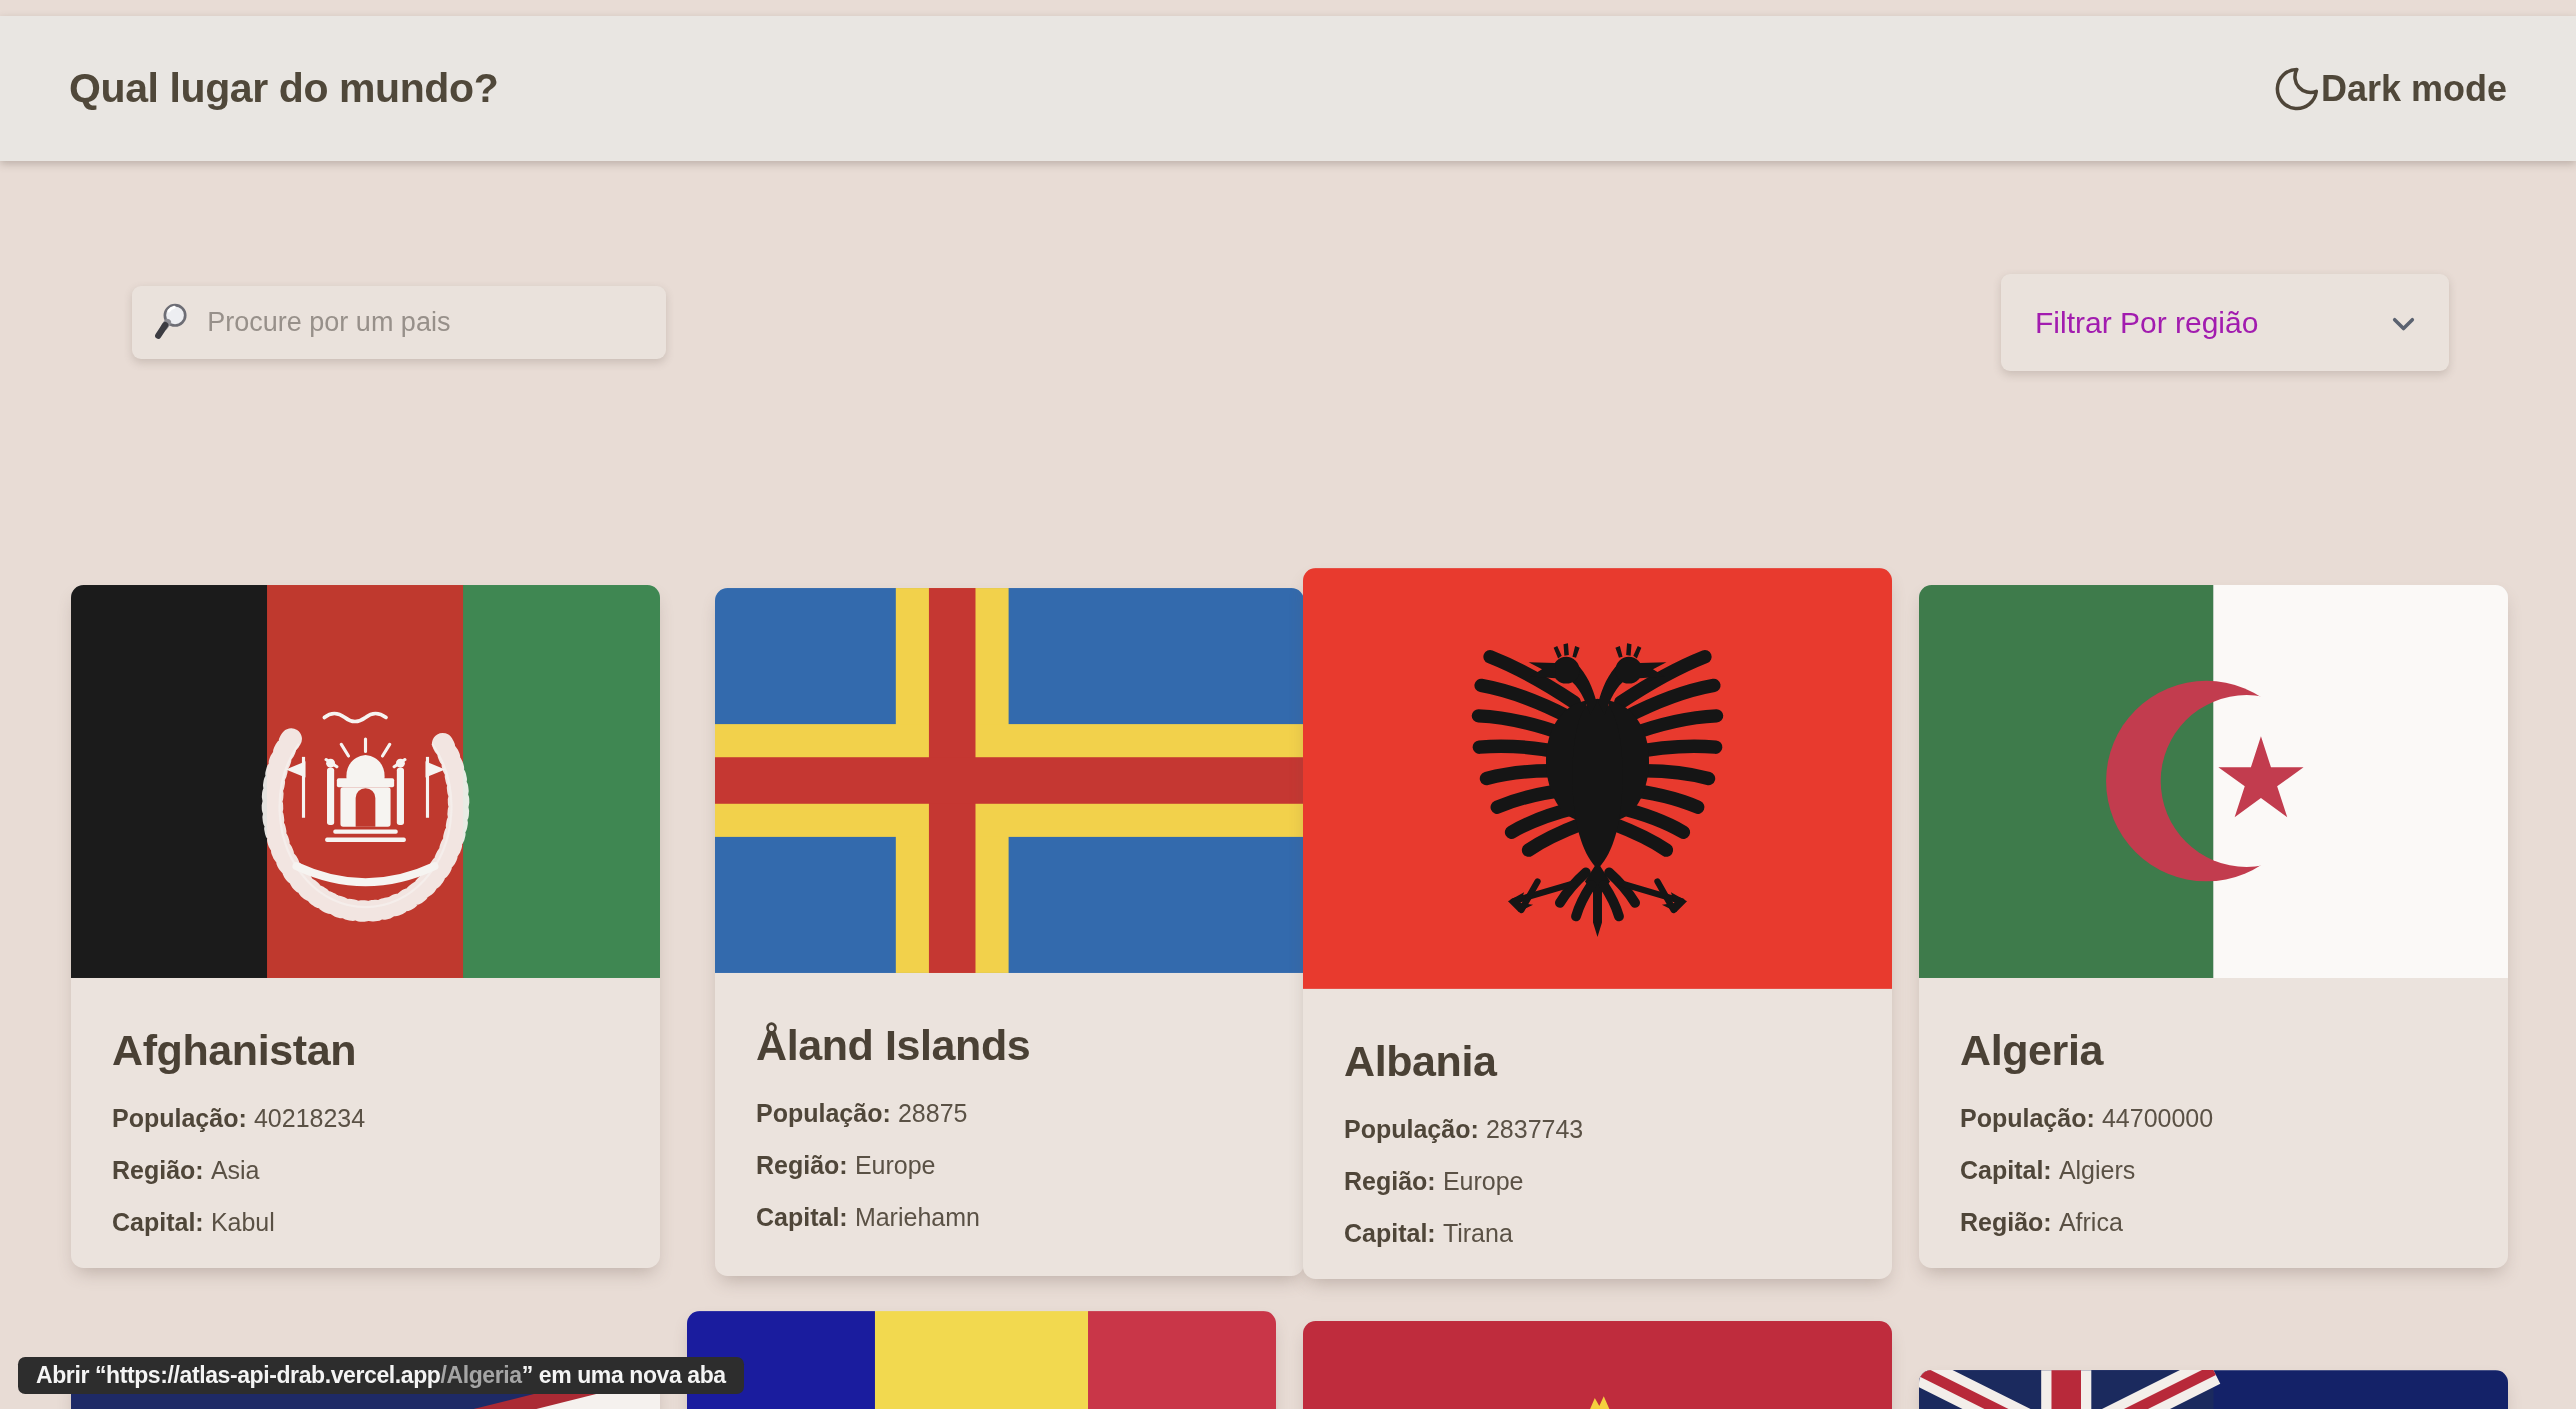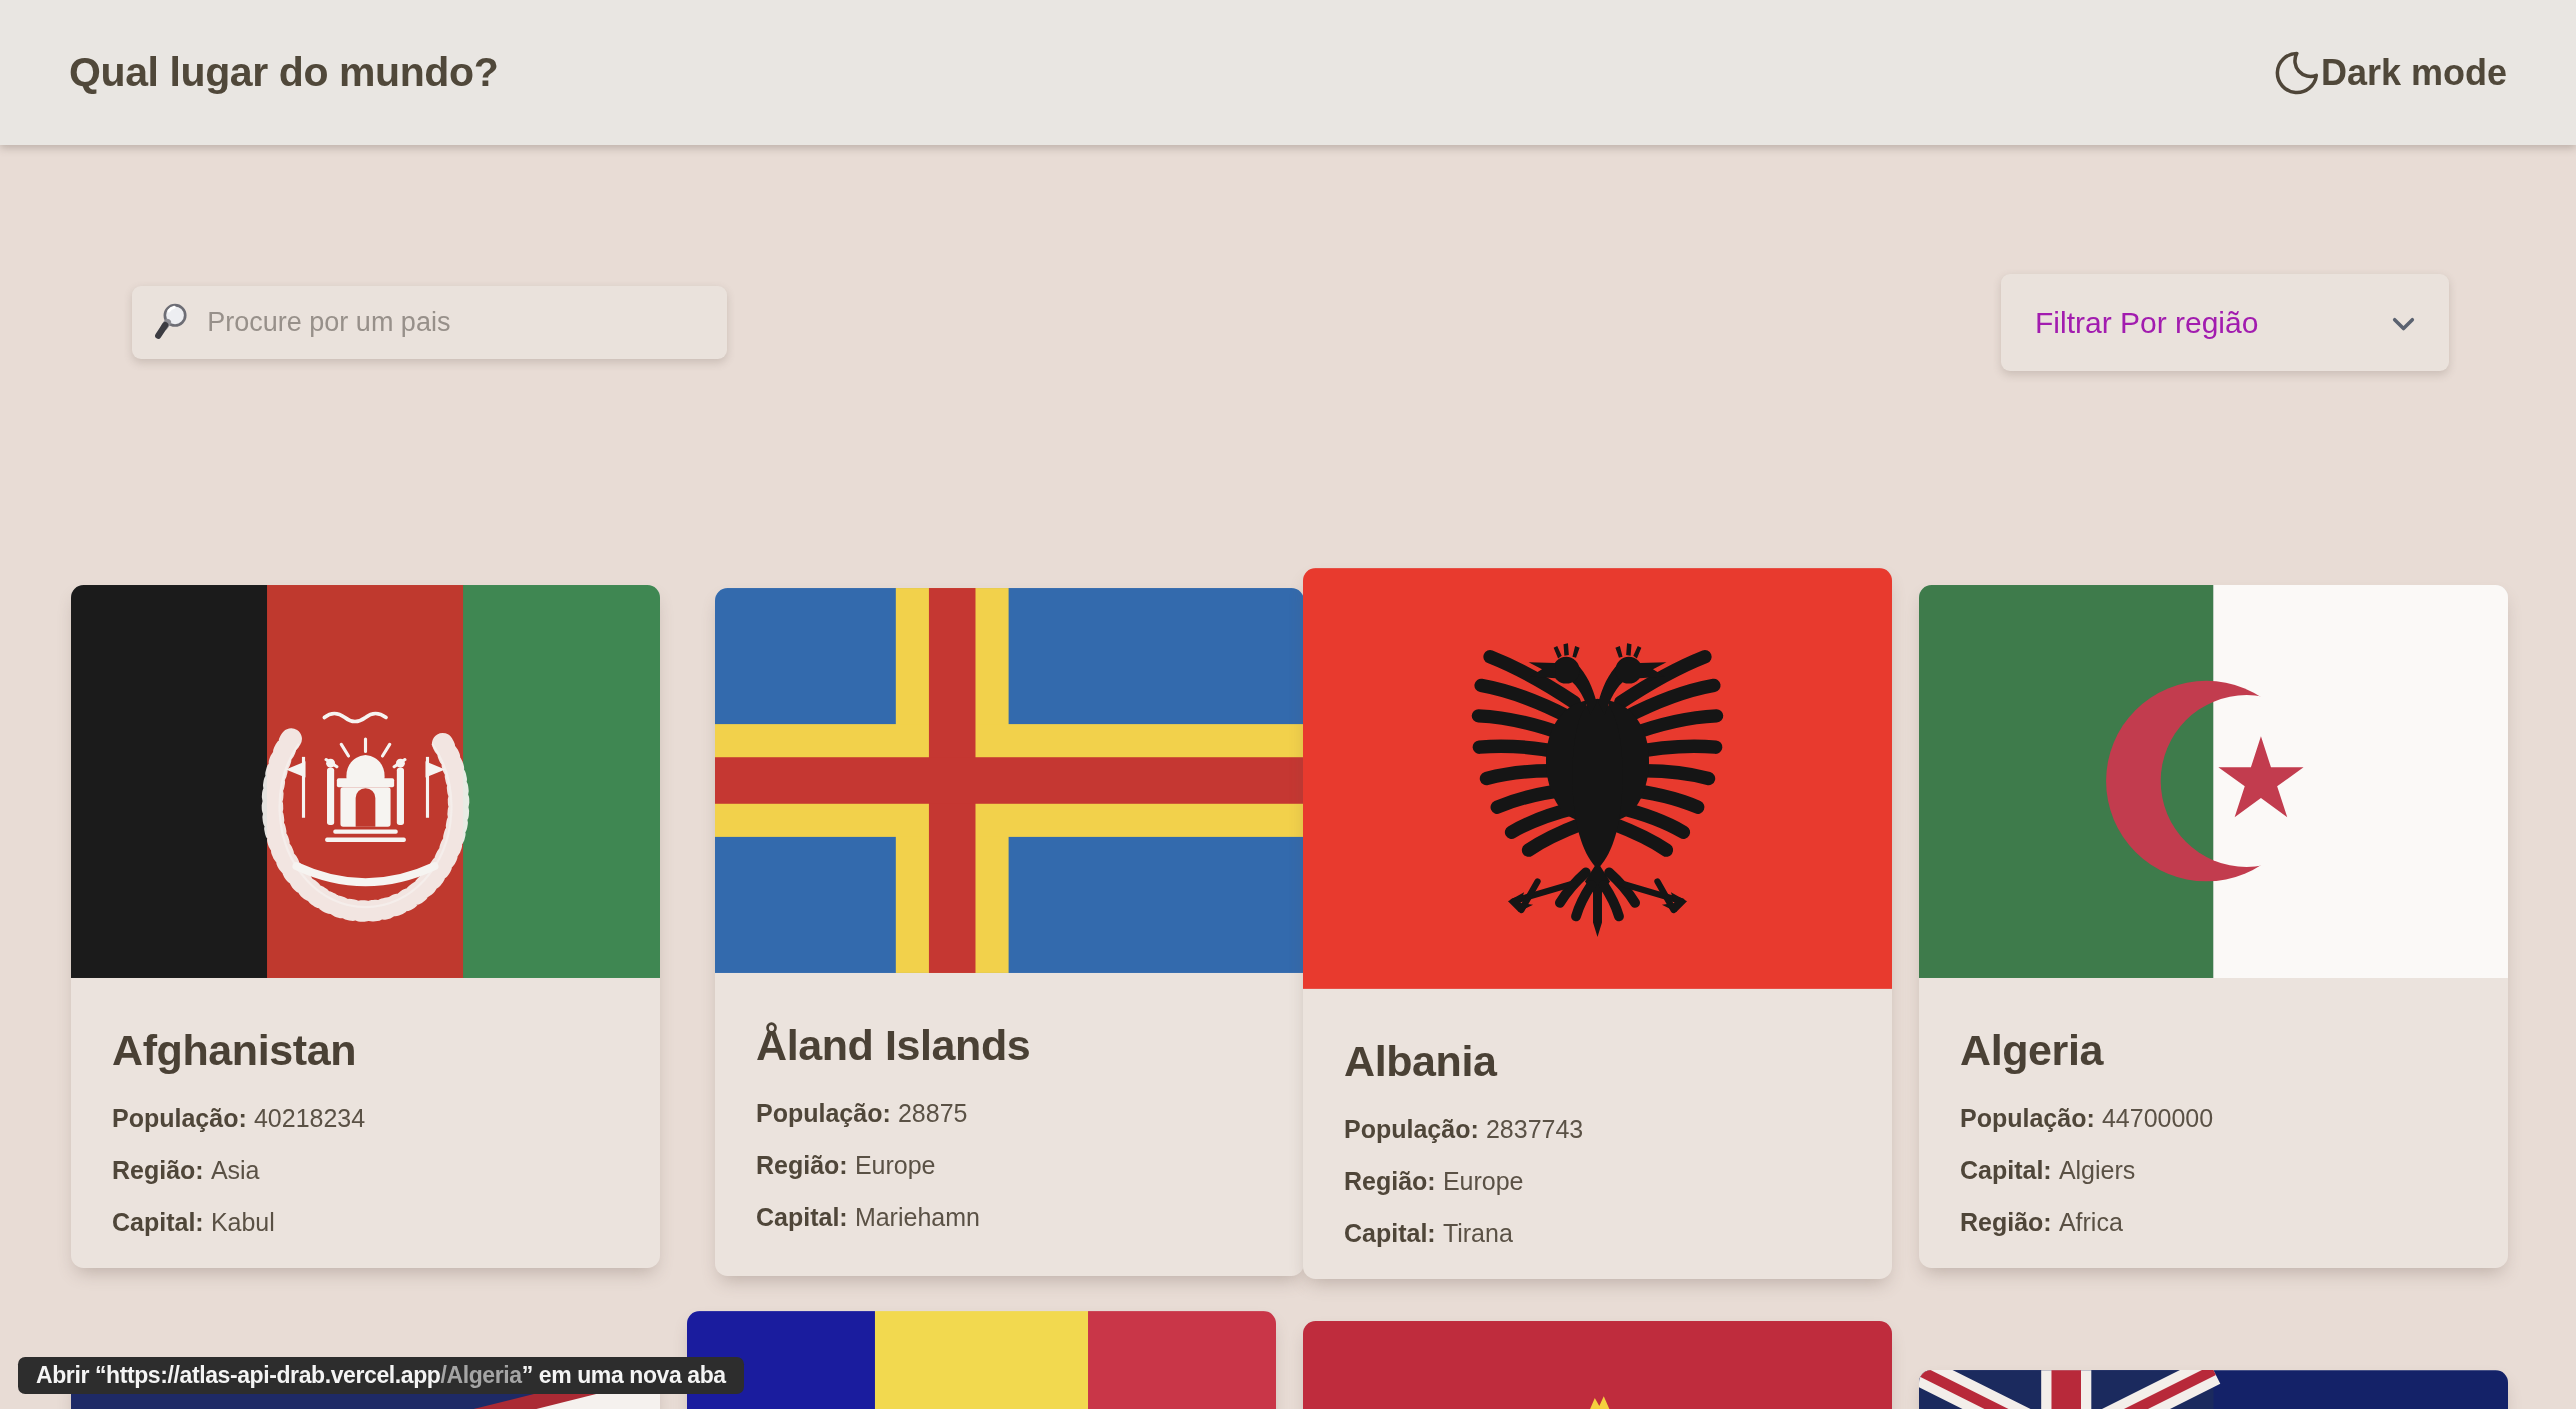--- a/index.html
+++ b/index.html
@@ -1,32 +1,32 @@
 <!DOCTYPE html>
 <html style="font-size:14.3px"><head>
 <meta charset="utf-8">
 <style>
   html,body{margin:0;padding:0;background:#d8cfc9;}
   #stage{position:relative;width:2576px;height:1410px;overflow:hidden;
          background:var(--page-bg,#e8dcd5);
          font-family:"Liberation Sans","DejaVu Sans",sans-serif;}
 
   
-  .hdr{position:absolute;left:0;top:0;width:2576px;height:145px;
+  .hdr{position:absolute;left:0;top:16px;width:2576px;height:145px;
        background:var(--header-bg,#e9e6e2);
        box-shadow:0 2.7px 8px rgba(90,75,65,.30);
        display:flex;align-items:center;justify-content:space-between;
        padding:2px 69px;box-sizing:border-box;z-index:6;}
   .title{font-size:41px;font-weight:700;color:var(--text,#50483a);letter-spacing:-0.4px;}
   .theme{display:flex;align-items:center;color:var(--text,#50483a);
          font-size:36px;font-weight:600;cursor:pointer;}
   .theme svg{display:block;}
 
   
-  .search{position:absolute;left:132px;top:286px;width:595px;height:73px;
+  .search{position:absolute;left:132px;top:286px;width:534px;height:73px;
           background:var(--control-bg,#eae2dc);border-radius:9px;
           box-shadow:0 3.6px 9px rgba(90,75,65,.20);
           display:flex;align-items:center;gap:14.3px;padding:0 20px;box-sizing:border-box;}
   .search input{flex:1;border:0;outline:0;background:transparent;
           font-size:27px;color:#4e4537;font-family:inherit;min-width:0;}
   .search input::placeholder{color:#97908a;opacity:1;}
   .filter{position:absolute;left:2001px;top:274px;width:448px;height:97px;
           background:var(--control-bg,#eae2dc);border-radius:9px;
           box-shadow:0 3.6px 9px rgba(90,75,65,.20);
           display:flex;align-items:center;justify-content:space-between;

